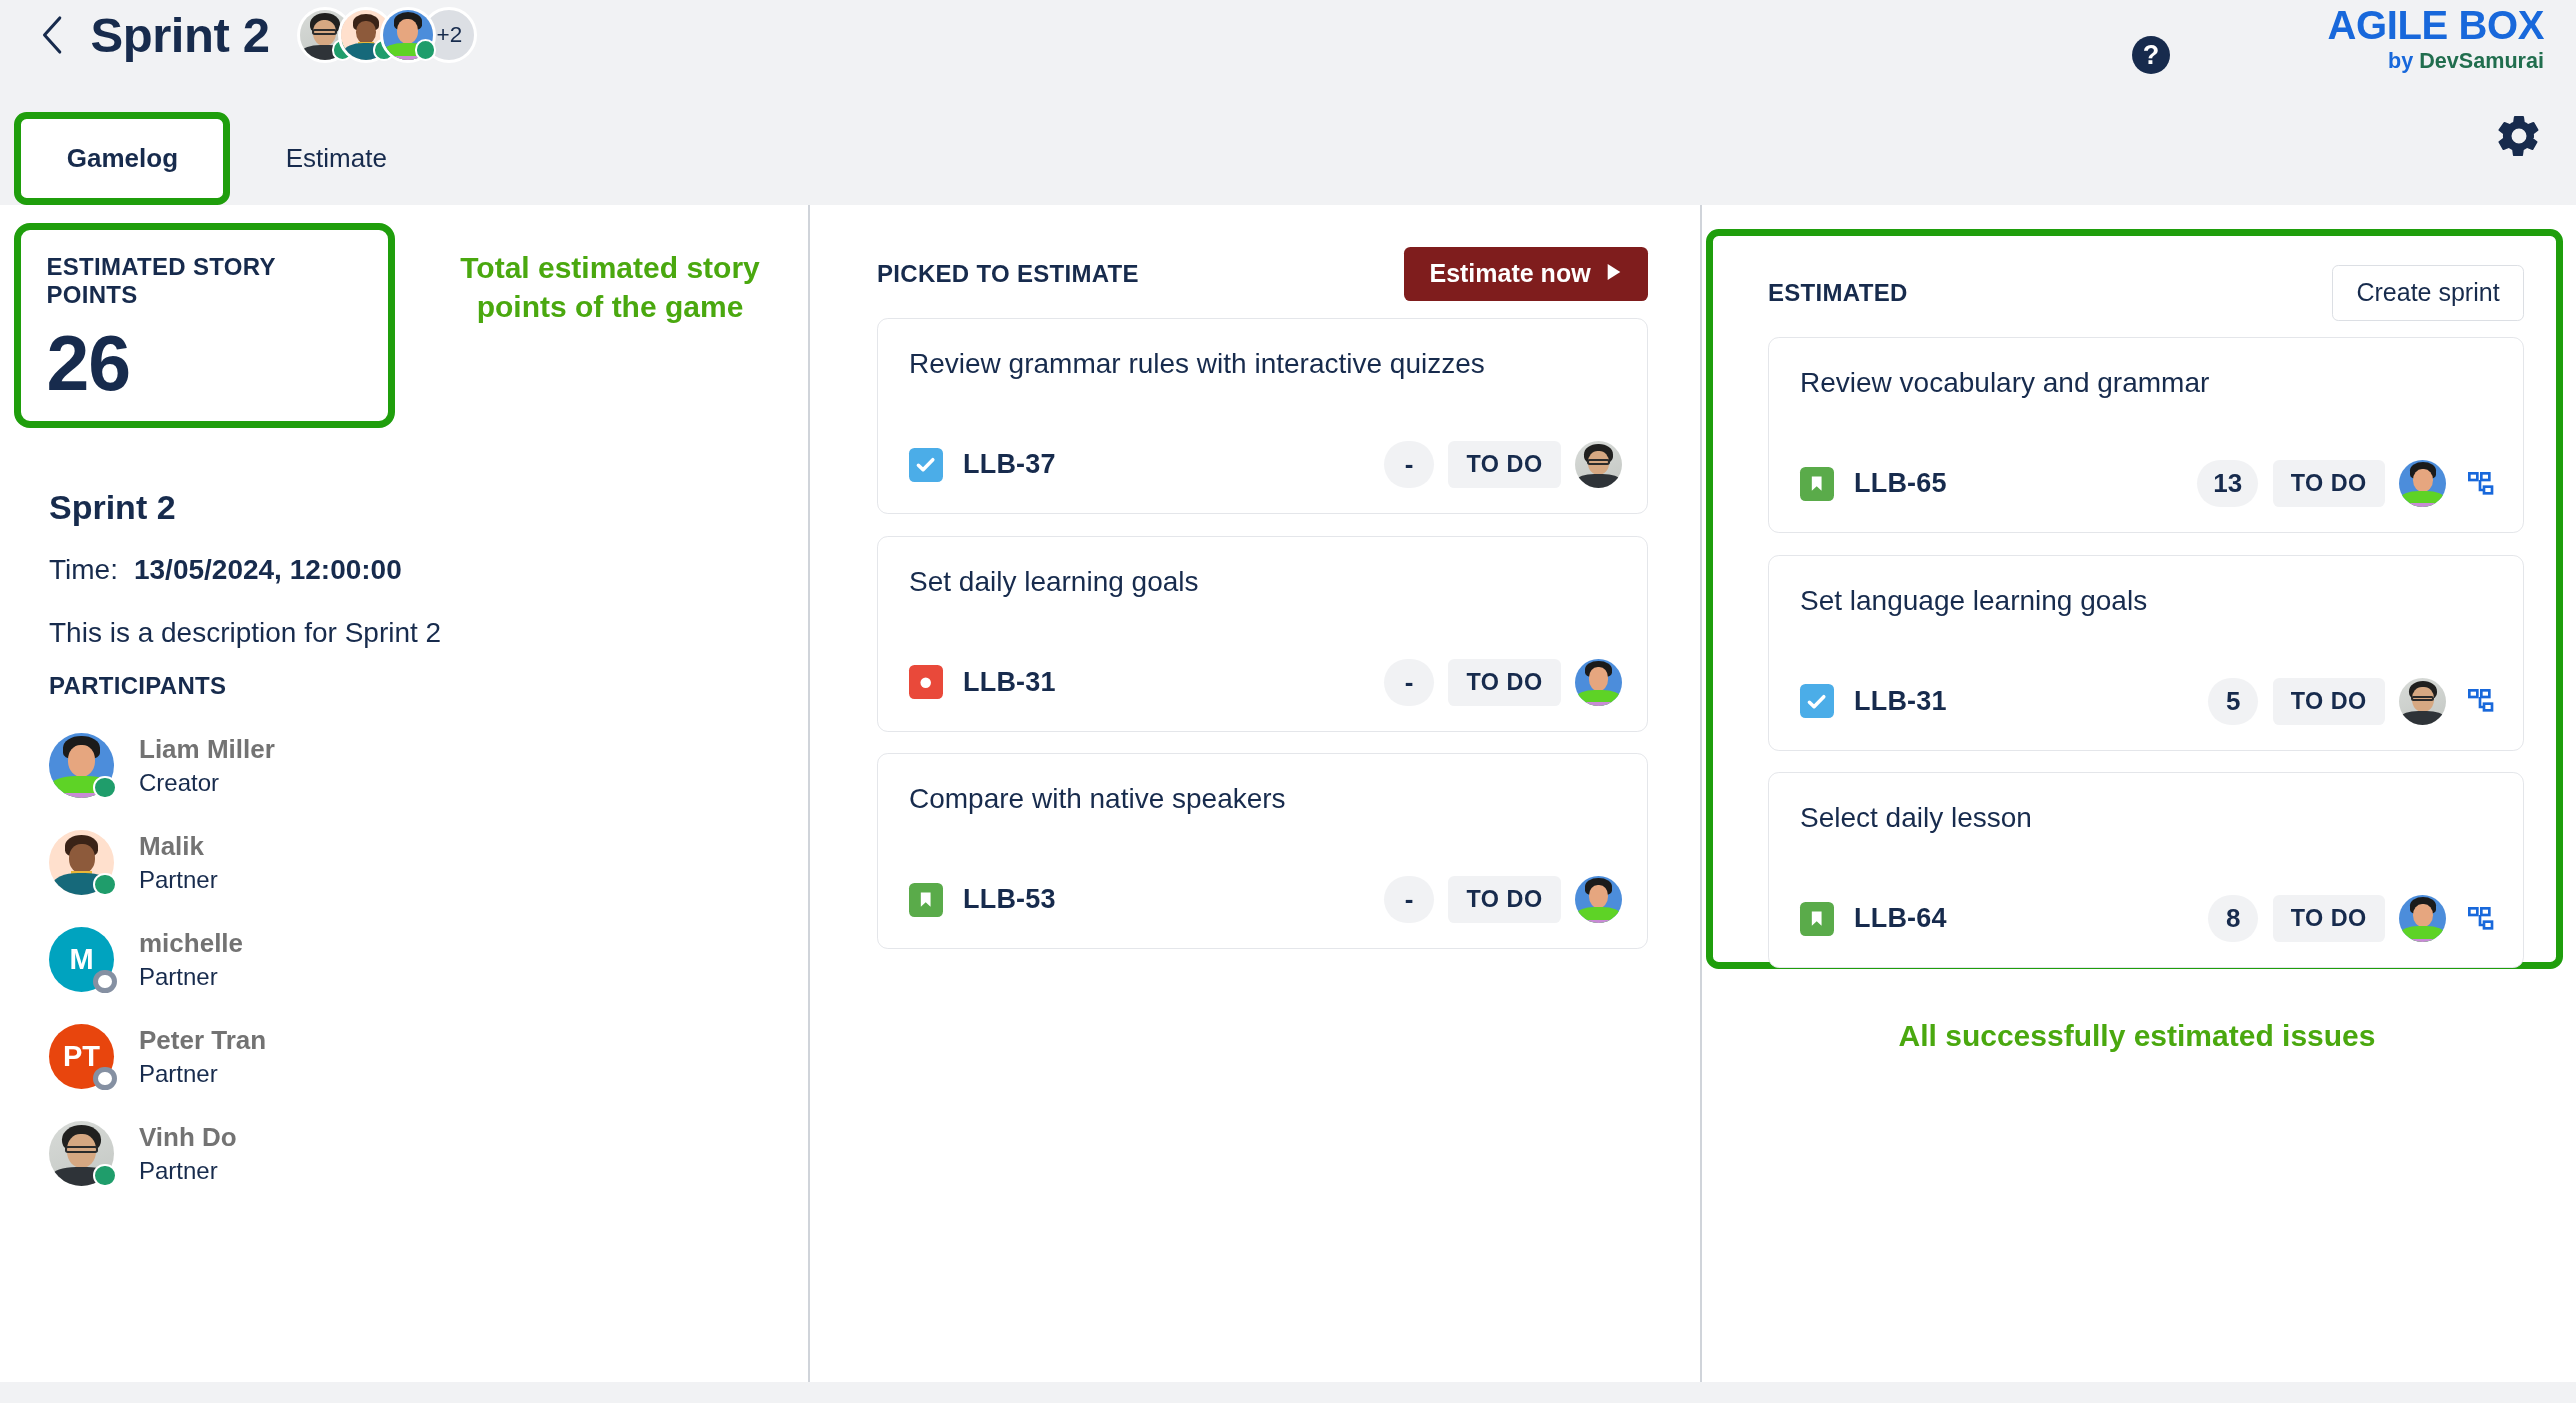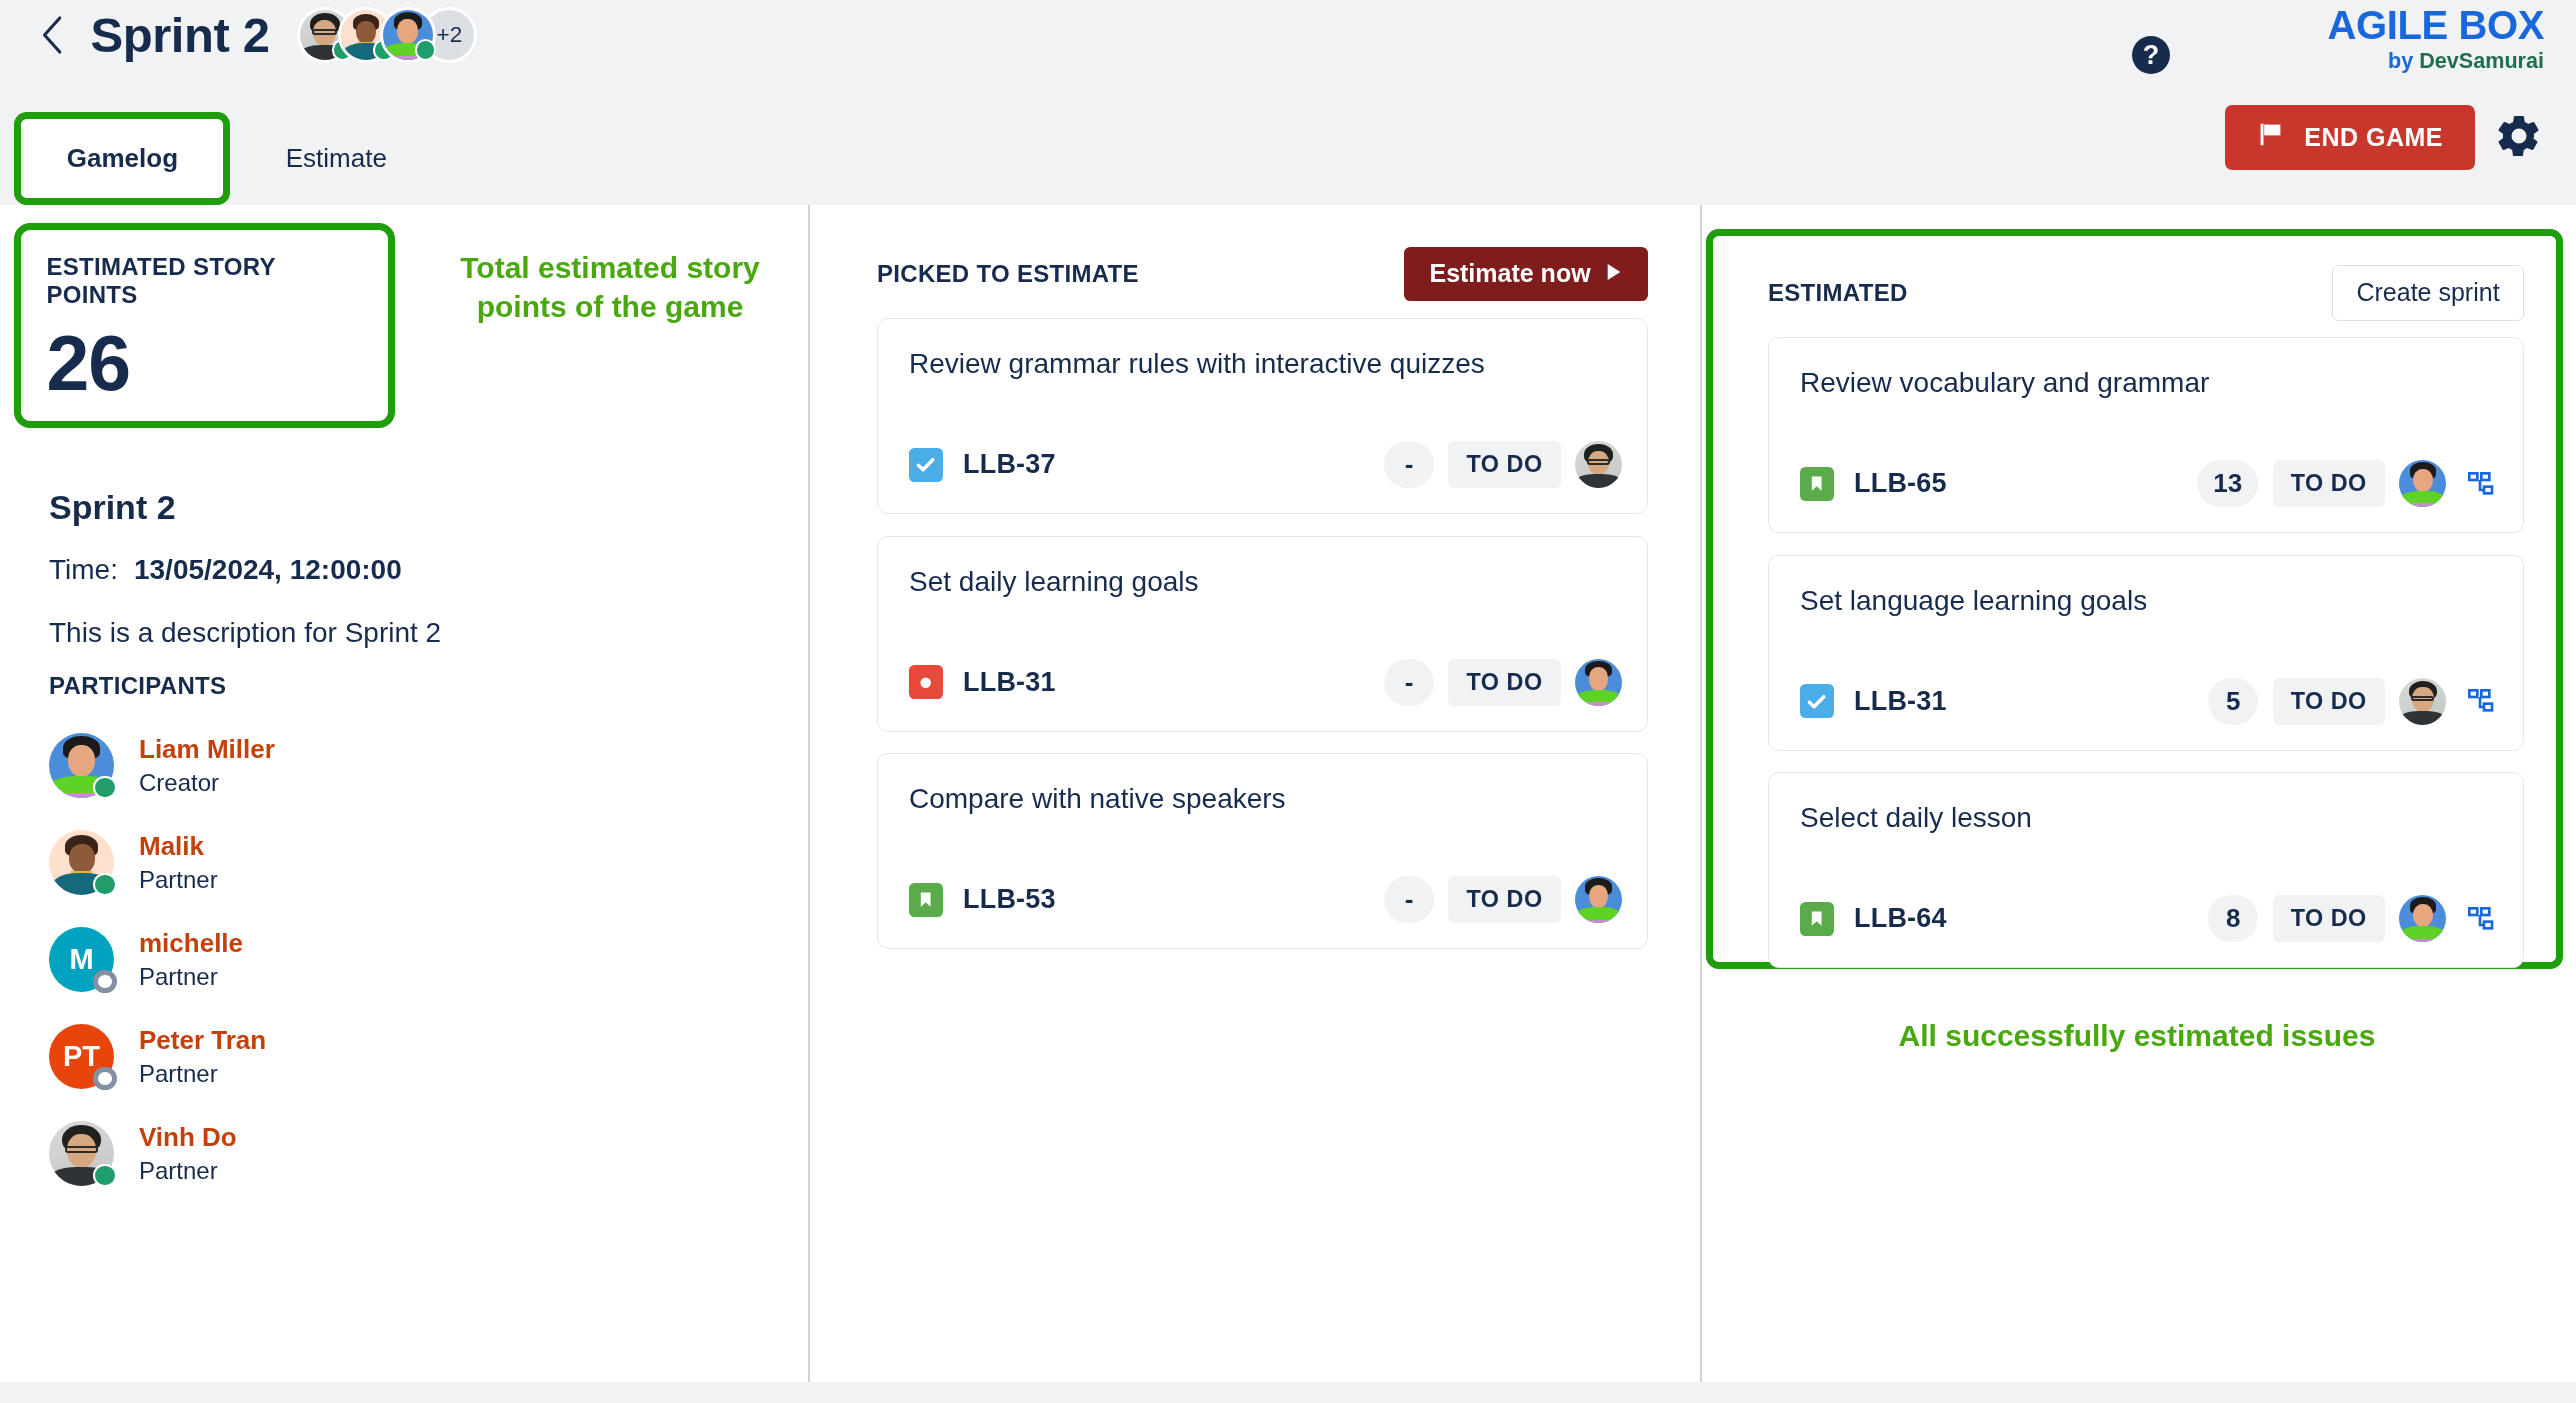--- a/index.html
+++ b/index.html
@@ -319,21 +319,21 @@
     z-index: 3;
   }
   .p-avatar .presence-online { background: #1f9d6b; }
   .p-avatar .presence-offline {
     background: #ffffff;
     border: 5.4px solid #8590a2;
   }
   .p-name {
     font-size: 26px;
     font-weight: bold;
-    color: #c2410c;
+    color: #737373;
     line-height: 1.3;
   }
   .p-role {
     font-size: 24px;
     font-weight: normal;
     color: #172b4d;
     line-height: 1.3;
   }
 
   
@@ -616,29 +616,20 @@
     </div>
   </div>
 
   <div id="help-icon">?</div>
 
   <div id="brand-block">
     <div id="brand-name">AGILE BOX</div>
     <div id="brand-sub"><span>by </span><span class="vendor">DevSamurai</span></div>
   </div>
 
-  <button id="end-game-button">
-    <span>
-      <svg width="27" height="27" viewBox="0 0 30 30">
-        <rect x="4" y="3" width="3.2" height="24" fill="#ffffff"></rect>
-        <path d="M8 4 H26 V16 H8 Z" fill="#ffffff"></path>
-      </svg>
-    </span>
-    <span>END GAME</span>
-  </button>
 
   <div id="settings-gear">
     <svg width="50" height="50" viewBox="0 0 24 24">
       <path fill="#172b4d" d="M19.14 12.94a7.07 7.07 0 0 0 .05-.94 7.07 7.07 0 0 0-.06-.94l2.03-1.58a.5.5 0 0 0 .12-.64l-1.92-3.32a.5.5 0 0 0-.6-.22l-2.39.96a7.03 7.03 0 0 0-1.62-.94l-.36-2.54a.5.5 0 0 0-.5-.42h-3.84a.5.5 0 0 0-.49.42l-.36 2.54c-.59.24-1.13.56-1.62.94l-2.39-.96a.5.5 0 0 0-.6.22L2.2 8.84a.5.5 0 0 0 .12.64l2.03 1.58c-.04.31-.06.63-.06.94s.02.63.06.94L2.32 14.5a.5.5 0 0 0-.12.64l1.92 3.32c.13.22.39.3.6.22l2.39-.96c.5.38 1.03.7 1.62.94l.36 2.54c.04.24.25.42.5.42h3.84c.25 0 .46-.18.49-.42l.36-2.54c.59-.24 1.13-.56 1.62-.94l2.39.96c.22.08.47 0 .6-.22l1.92-3.32a.5.5 0 0 0-.12-.64l-2.03-1.58ZM12 15.6A3.6 3.6 0 1 1 15.6 12 3.6 3.6 0 0 1 12 15.6Z"></path>
     </svg>
   </div>
 
   <div id="tab-bar">
     <div class="tab active">
       <span>Gamelog</span>

